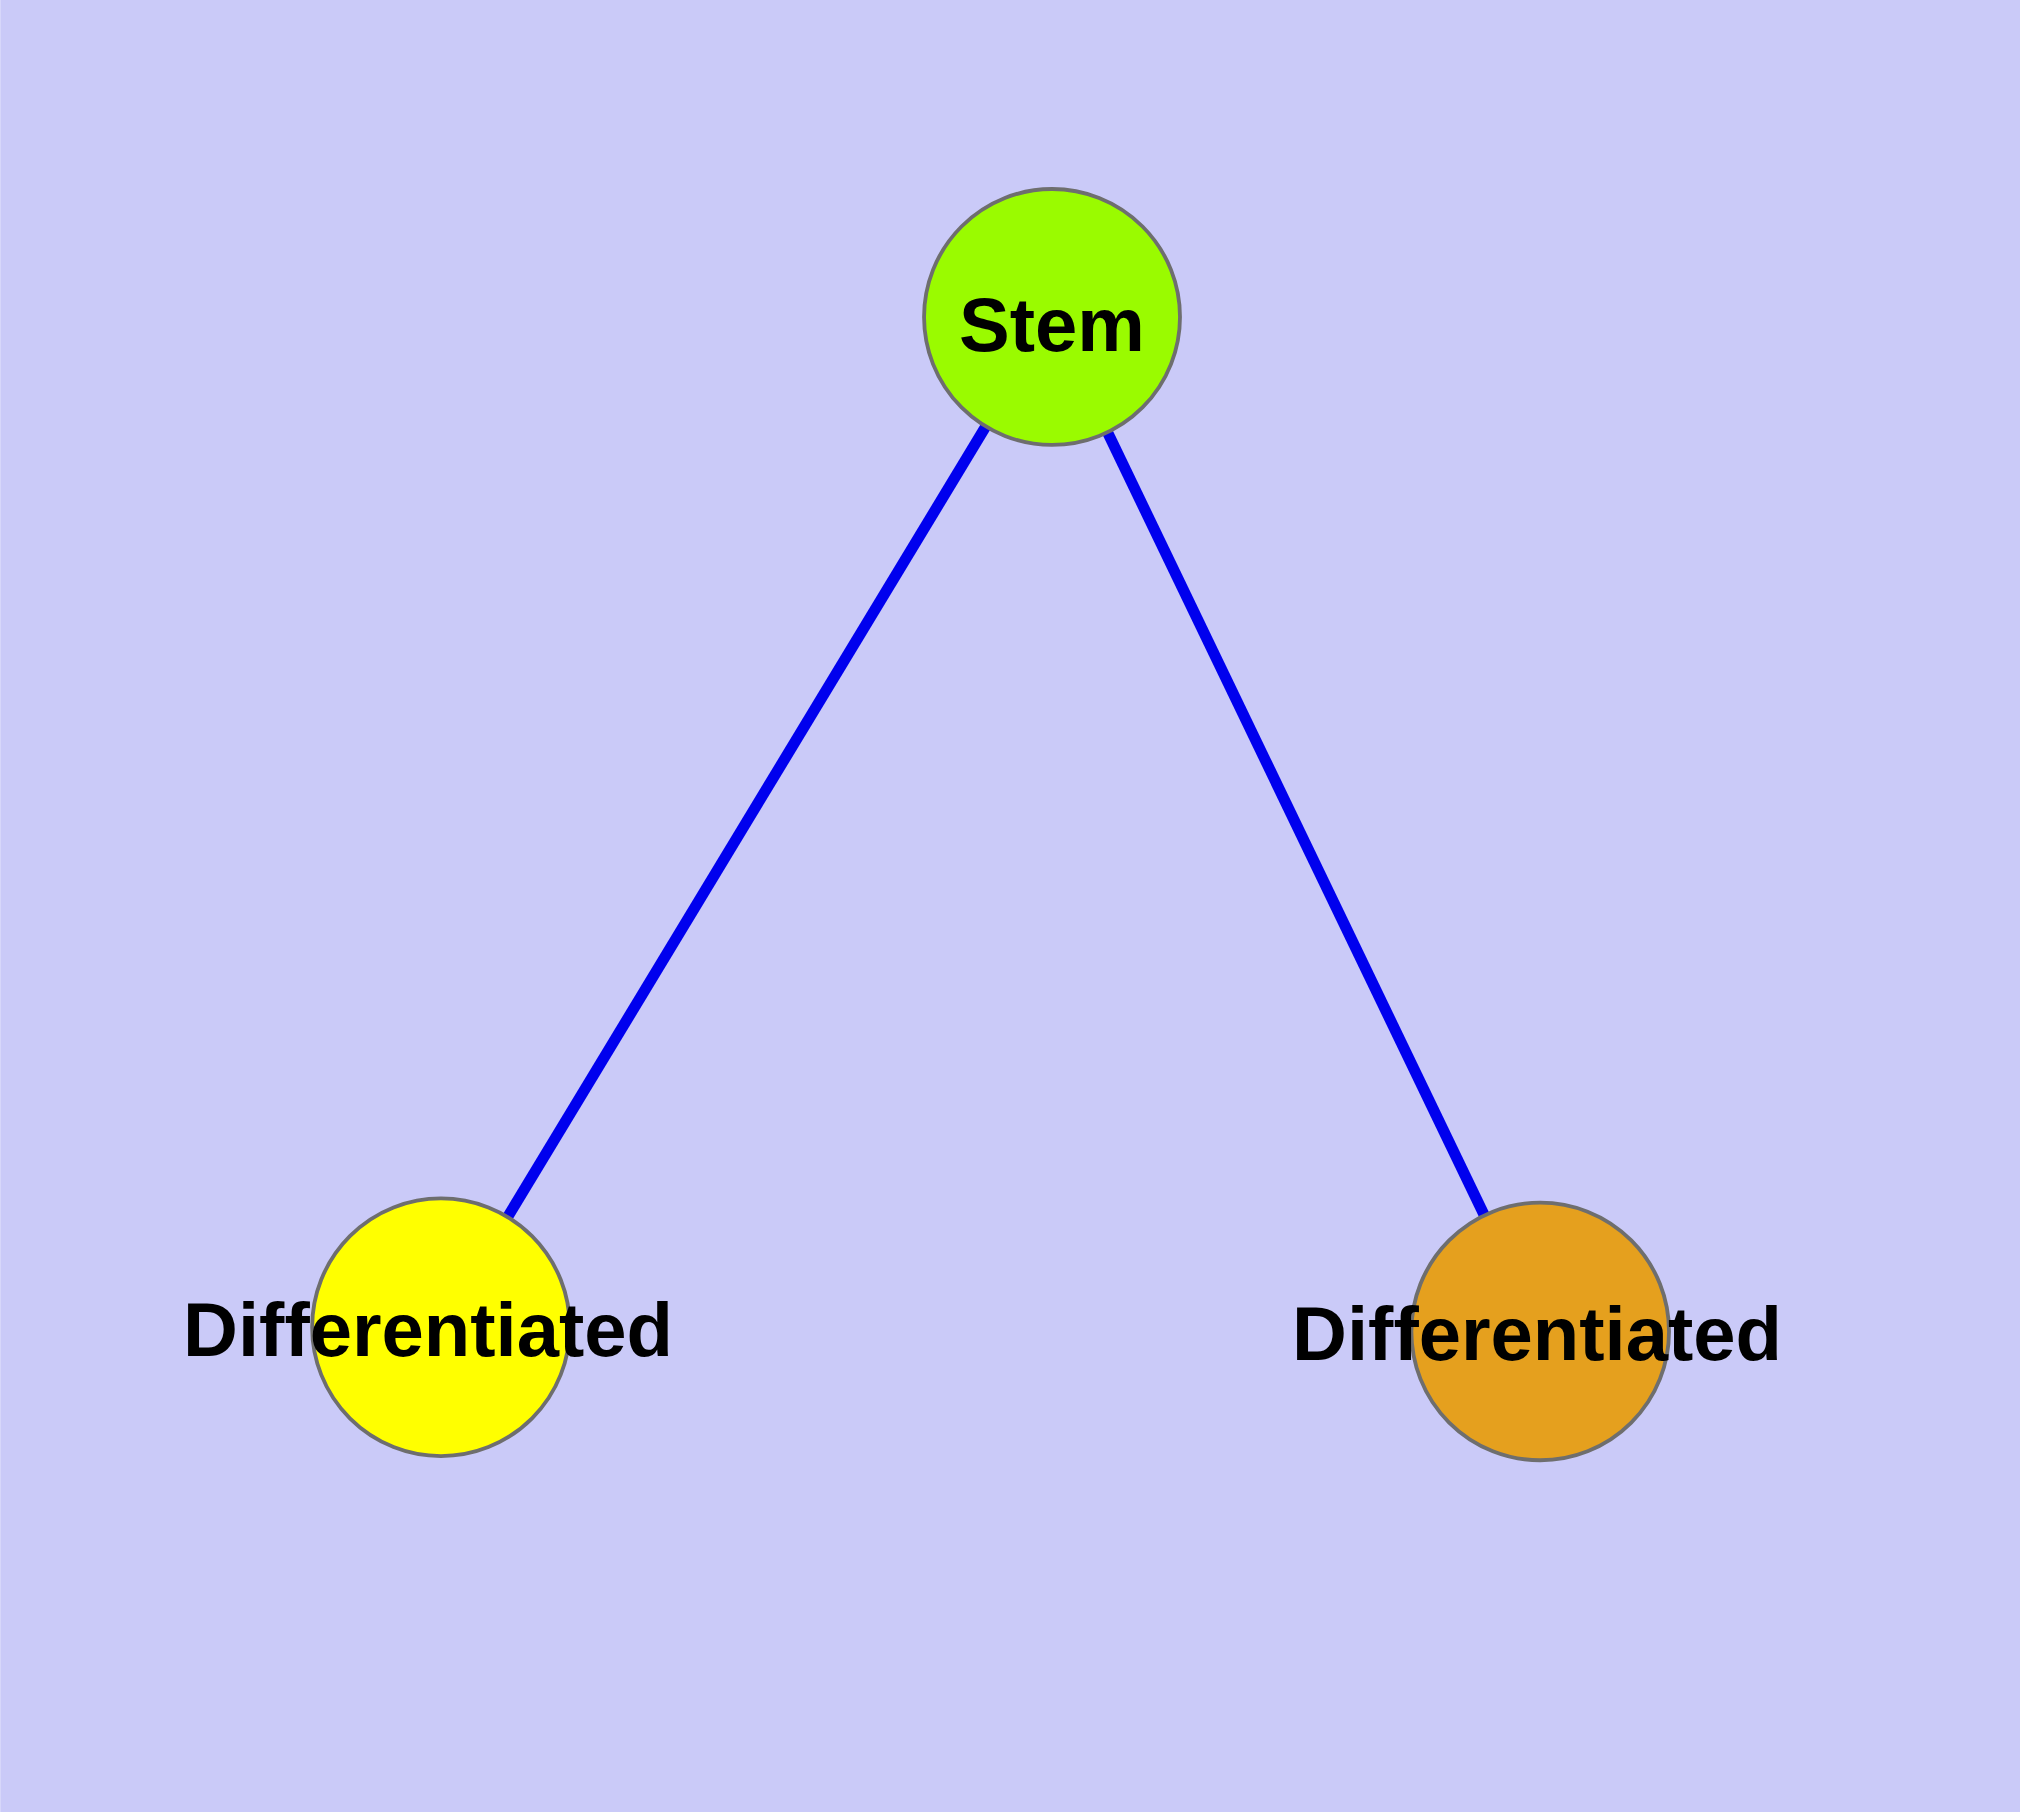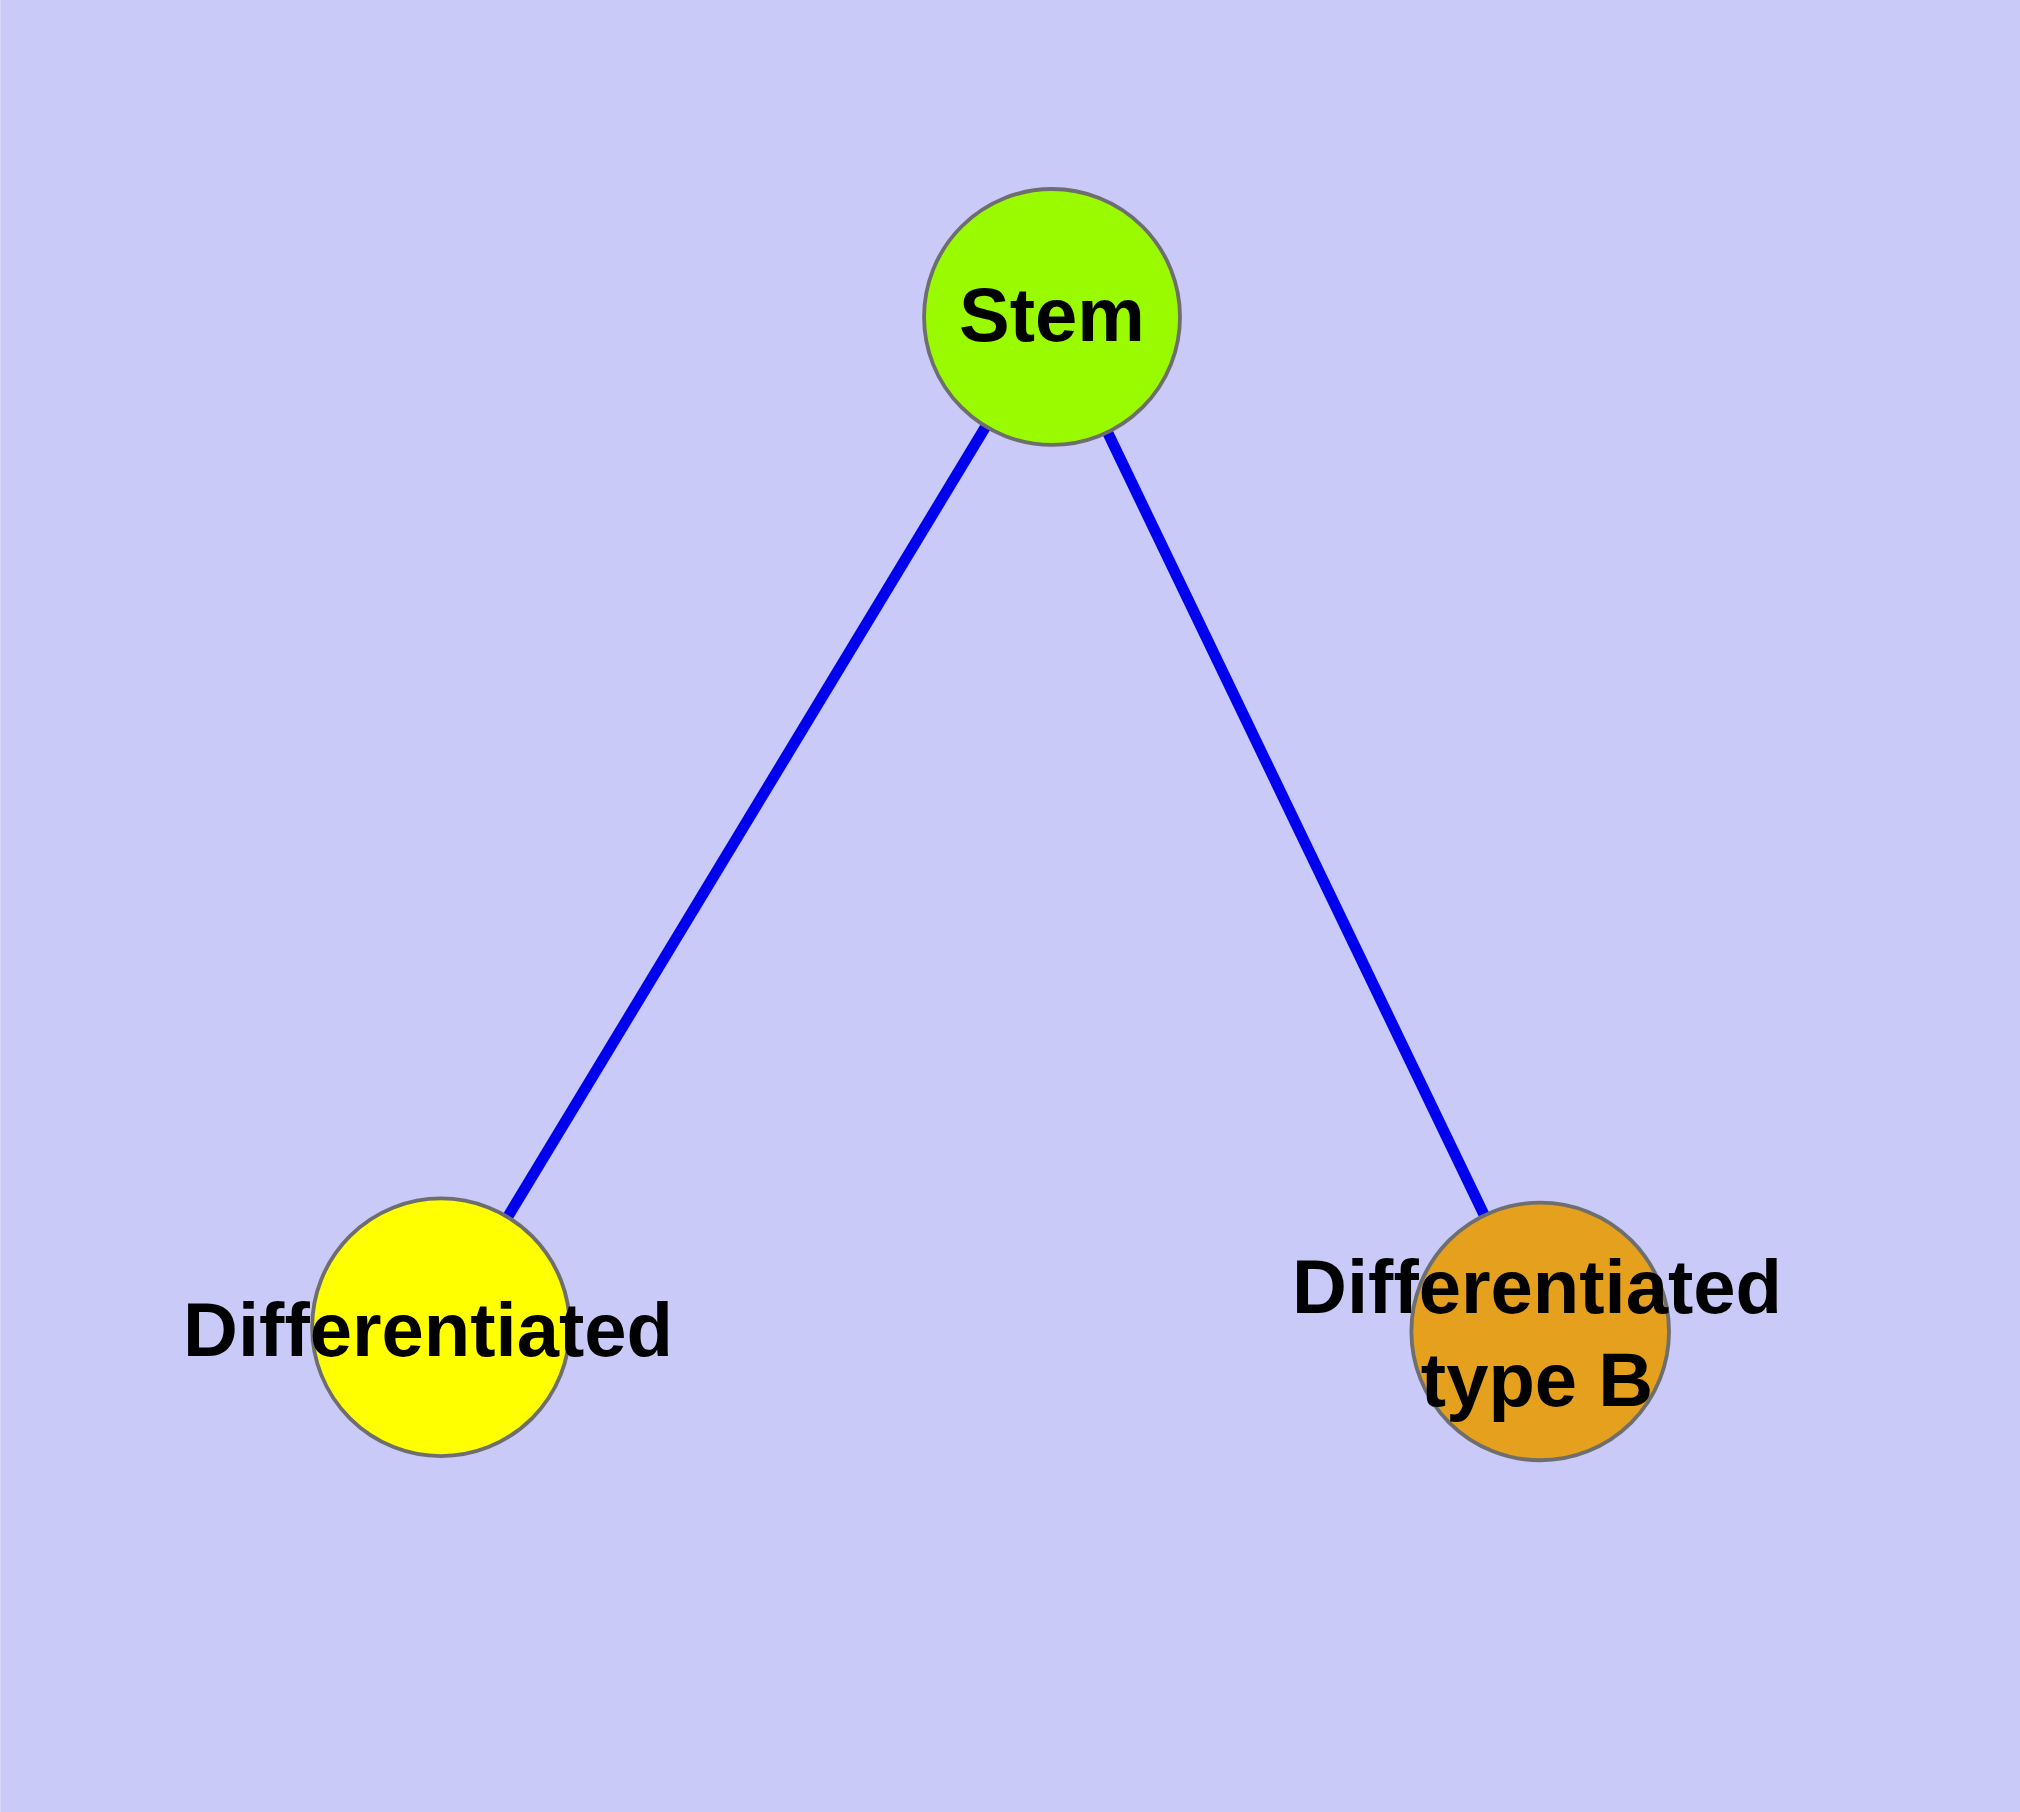--- a/index.html
+++ b/index.html
@@ -52,27 +52,26 @@
 
     <line x1="1241" y1="374" x2="1817" y2="1571" stroke="#0000EE" stroke-width="13"></line>
 
     <circle class="node" cx="1241" cy="374" r="151" fill="#9AFB00" stroke="#6E6E6E"></circle>
 
     <circle class="node" cx="520" cy="1566" r="152" fill="#FFFF00" stroke="#6E6E6E"></circle>
 
     <circle class="node" cx="1817" cy="1571" r="152" fill="#E5A01E" stroke="#6E6E6E"></circle>
   </svg>
 
-  <div class="node-label" style="left:1052px; top:314px;">
+  <div class="node-label" style="left:1052px; top:324px;">
     <span class="line">Stem</span>
   </div>
 
   <div class="node-label" style="left:428px; top:1329px;">
     <span class="line">Differentiated</span>
   </div>
 
   <div class="node-label" style="left:1537px; top:1333px;">
     <span class="line">Differentiated</span>
-    <span class="line">type B</span>
   </div>
 
 </div>
 
 
 </body></html>

